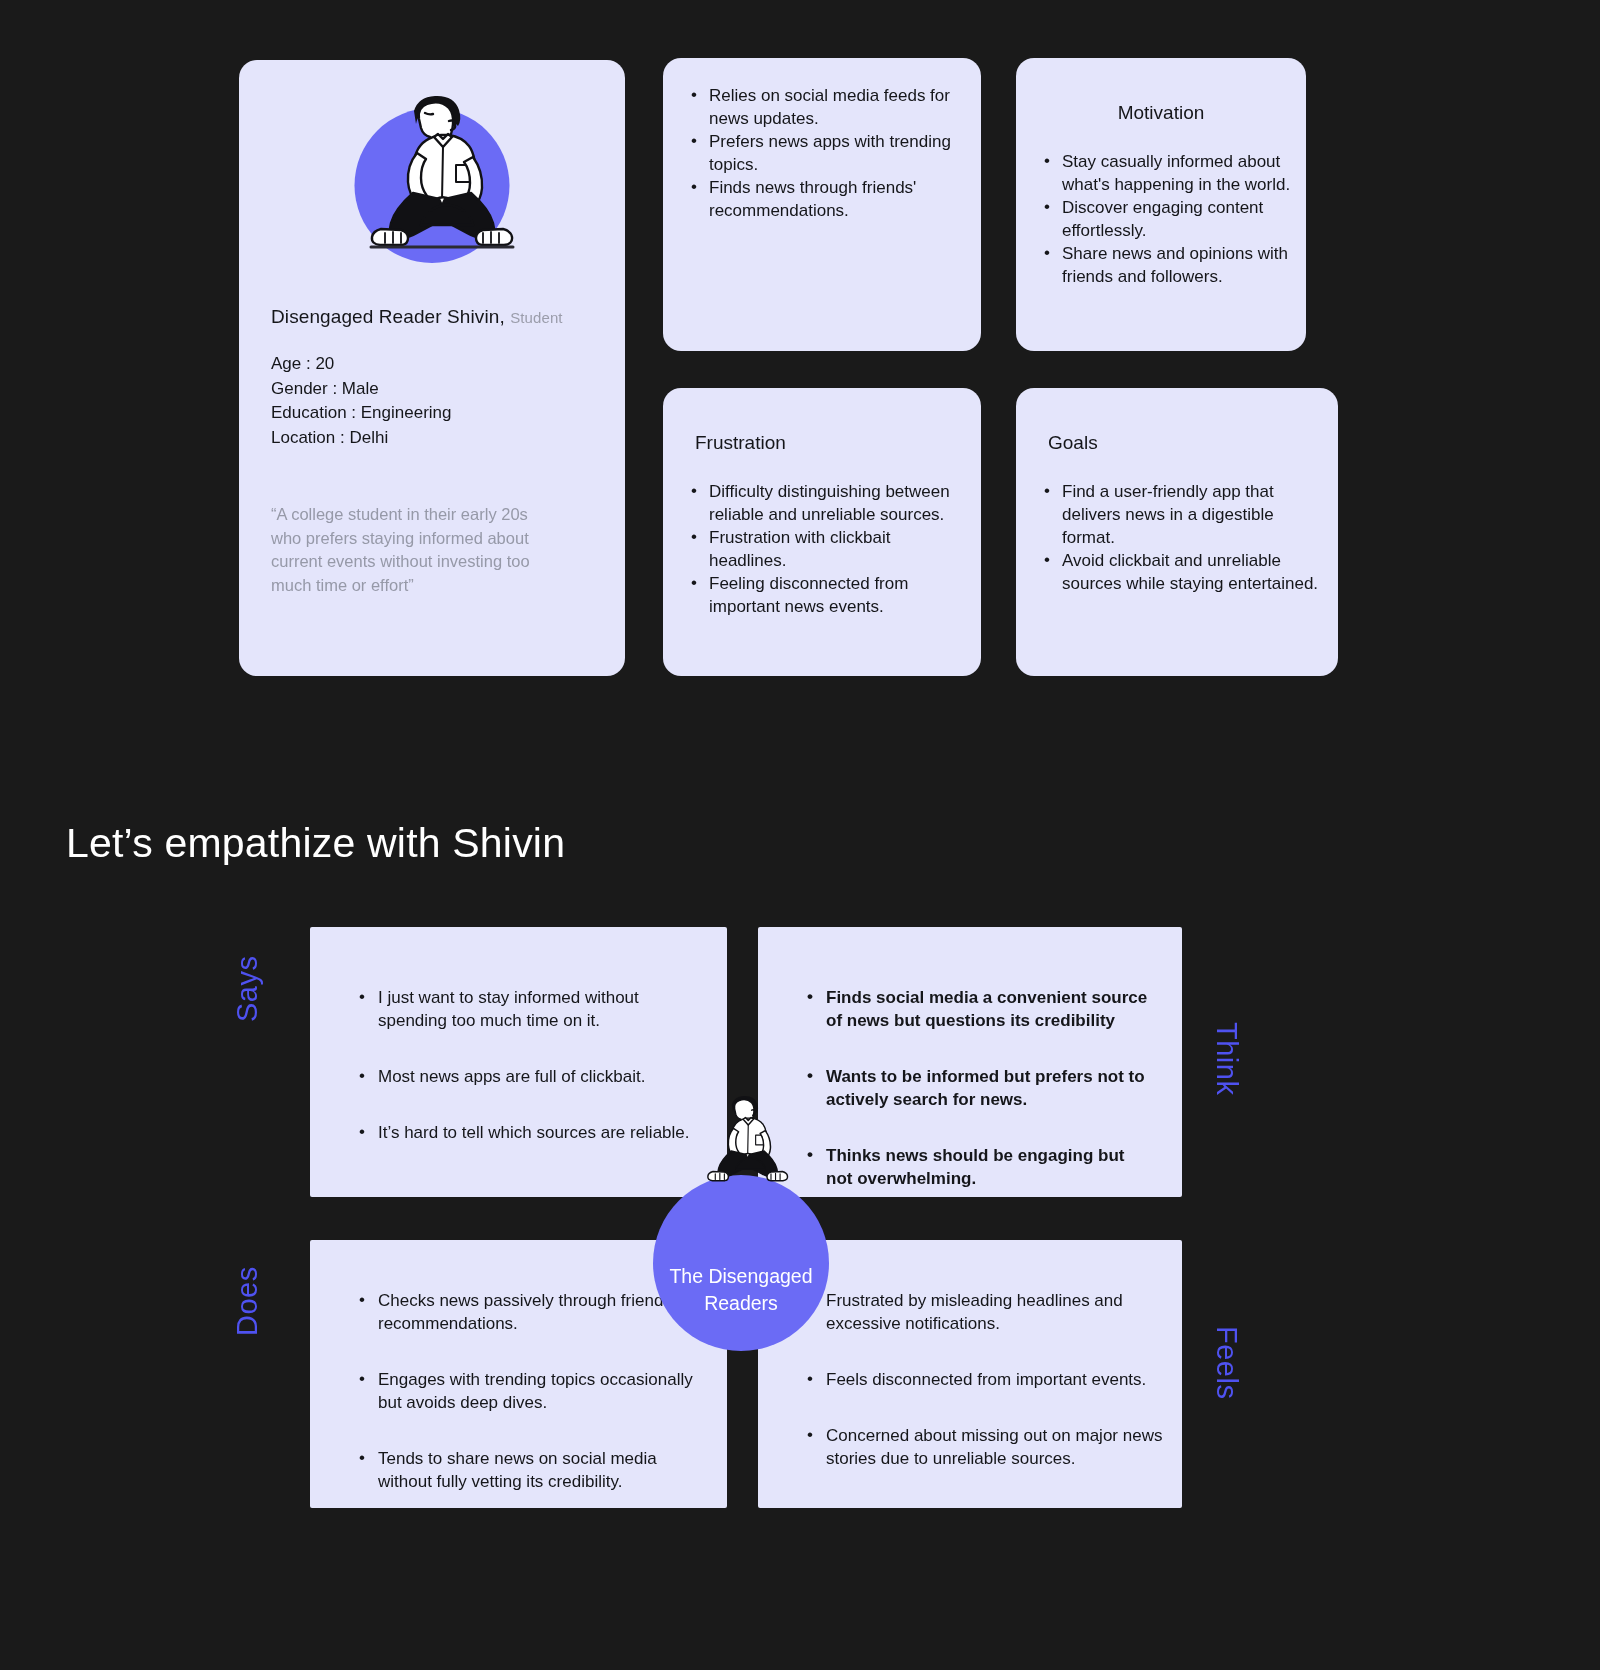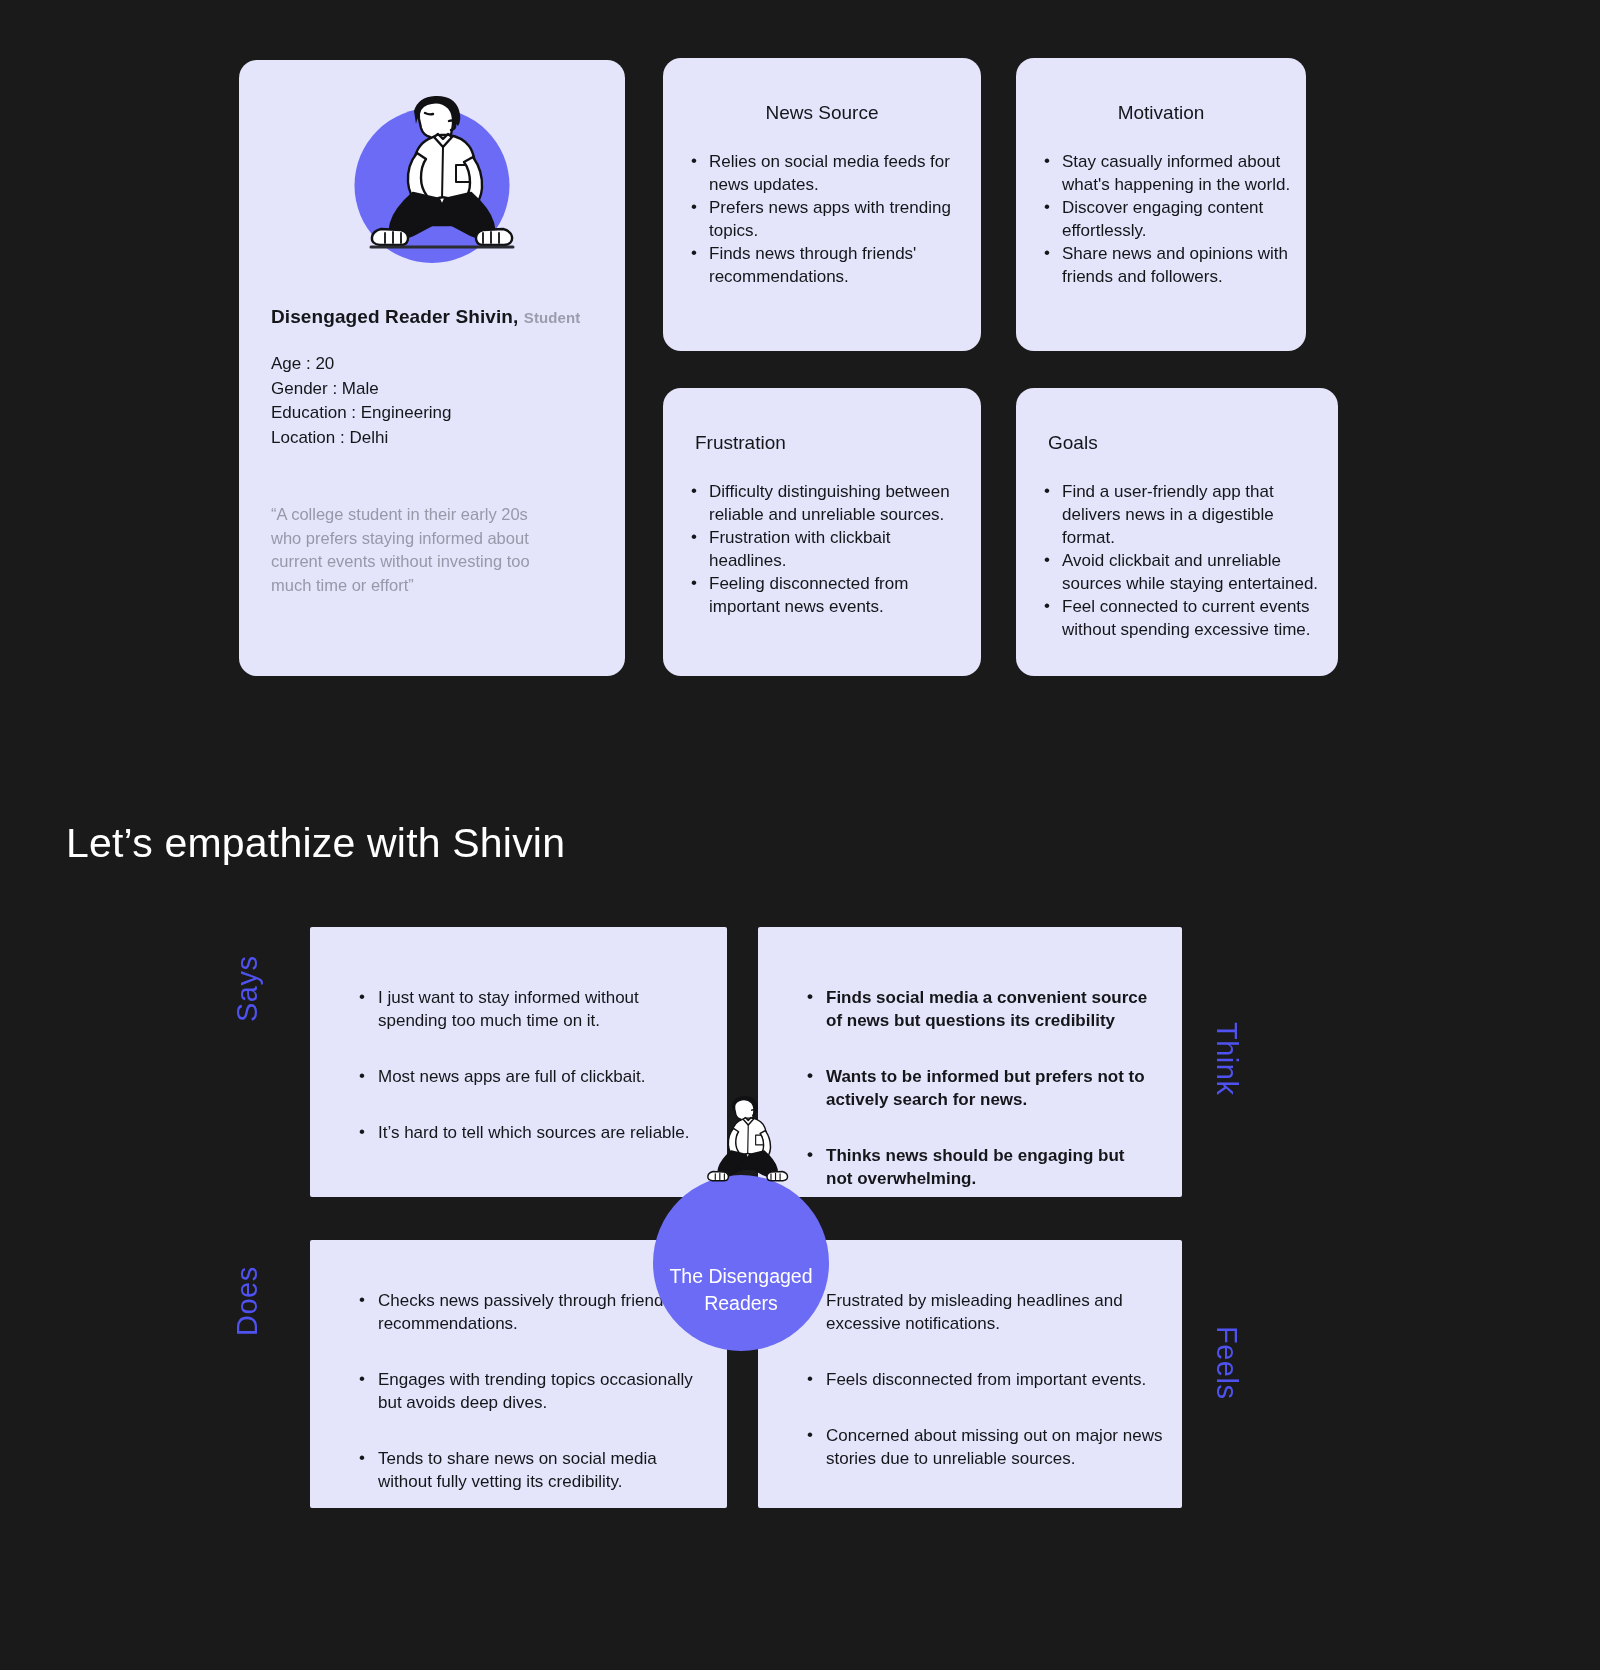--- a/index.html
+++ b/index.html
@@ -60,21 +60,20 @@
     height: 185px;
     margin-bottom: 4px;
   }
 
   .persona-body { padding: 36px 32px 0 32px; }
 
   .persona-name {
     font-size: 19px;
     color: #15161a;
     letter-spacing: .1px;
-    font-weight: bold;
   }
   .persona-name .role {
     font-size: 15px;
     color: #9b9dab;
   }
 
   .persona-meta {
     margin-top: 24px;
     font-size: 17px;
     line-height: 24.5px;
@@ -276,21 +275,20 @@
         <div>Gender : Male</div>
         <div>Education : Engineering</div>
         <div>Location : Delhi</div>
       </div>
 
       <div class="persona-quote">“A college student in their early 20s who prefers staying informed about current events without investing too much time or effort”</div>
     </div>
   </div>
 
   <div class="card attr-card" id="news-source-card">
-    <div class="attr-title center">News Source</div>
     <ul class="attr-list">
       <li>Relies on social media feeds for news updates.</li>
       <li>Prefers news apps with trending topics.</li>
       <li>Finds news through friends' recommendations.</li>
     </ul>
   </div>
 
   <div class="card attr-card" id="motivation-card">
     <div class="attr-title center">Motivation</div>
     <ul class="attr-list">
@@ -307,21 +305,20 @@
       <li>Frustration with clickbait headlines.</li>
       <li>Feeling disconnected from important news events.</li>
     </ul>
   </div>
 
   <div class="card attr-card" id="goals-card">
     <div class="attr-title left">Goals</div>
     <ul class="attr-list">
       <li>Find a user-friendly app that delivers news in a digestible format.</li>
       <li>Avoid clickbait and unreliable sources while staying entertained.</li>
-      <li>Feel connected to current events without spending excessive time.</li>
     </ul>
   </div>
 
   <h1 id="empathize-heading">Let’s empathize with Shivin</h1>
 
   <div class="quad" id="quad-says">
     <ul class="quad-list">
       <li>I just want to stay informed without spending too much time on it.</li>
       <li>Most news apps are full of clickbait.</li>
       <li>It’s hard to tell which sources are reliable.</li>

